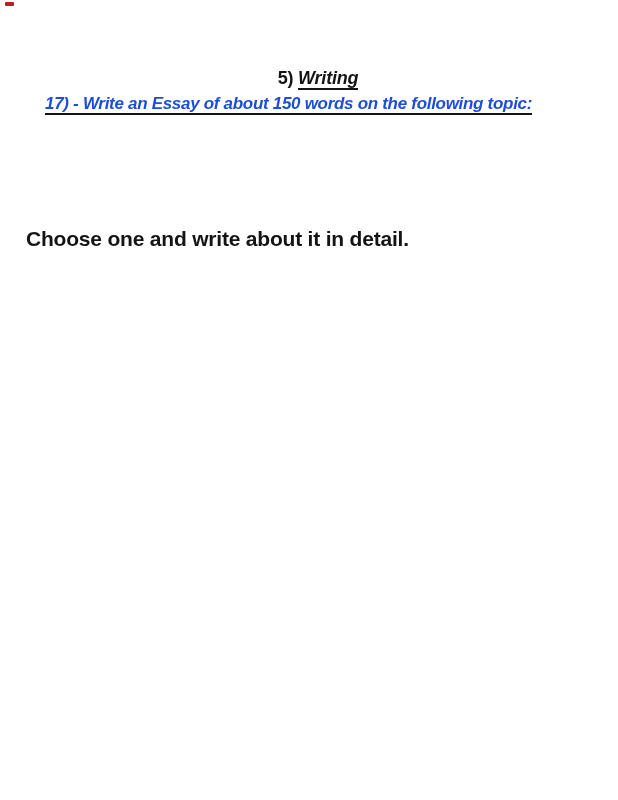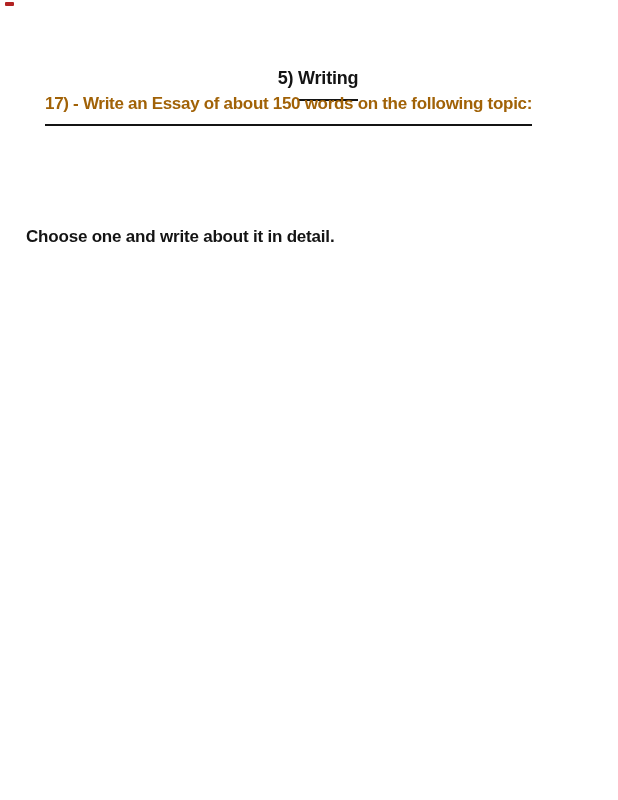--- a/index.html
+++ b/index.html
@@ -32,31 +32,32 @@
     right: 0;
     margin: 0;
     text-align: center;
     font-size: 18px;
     font-weight: bold;
     letter-spacing: -0.2px;
     color: #141414;
   }
   .u {
     border-bottom: 2px solid #141414;
-    padding-bottom: 11px;
+    padding-bottom: 0;
+    font-style: italic;
   }
   .question-heading {
     position: absolute;
     top: 94px;
     left: 45px;
     margin: 0;
     font-size: 17px;
     font-weight: bold;
     letter-spacing: -0.3px;
-    color: #a16207;
+    color: #1d4ed8;
     white-space: nowrap;
   }
   .intro {
     position: absolute;
     top: 124px;
     left: 26px;
     width: 568px;
     margin: 0;
     font-size: 16px;
     line-height: 32.5px;
@@ -68,21 +69,21 @@
     text-align-last: justify;
   }
   .intro .lastline {
     text-align: left;
   }
   .instruction {
     position: absolute;
     top: 227px;
     left: 26px;
     margin: 0;
-    font-size: 17px;
+    font-size: 21px;
     font-weight: bold;
     letter-spacing: -0.2px;
     color: #141414;
     white-space: nowrap;
   }
 </style>
 </head>
 <body>
 
 <div class="doc-page">

